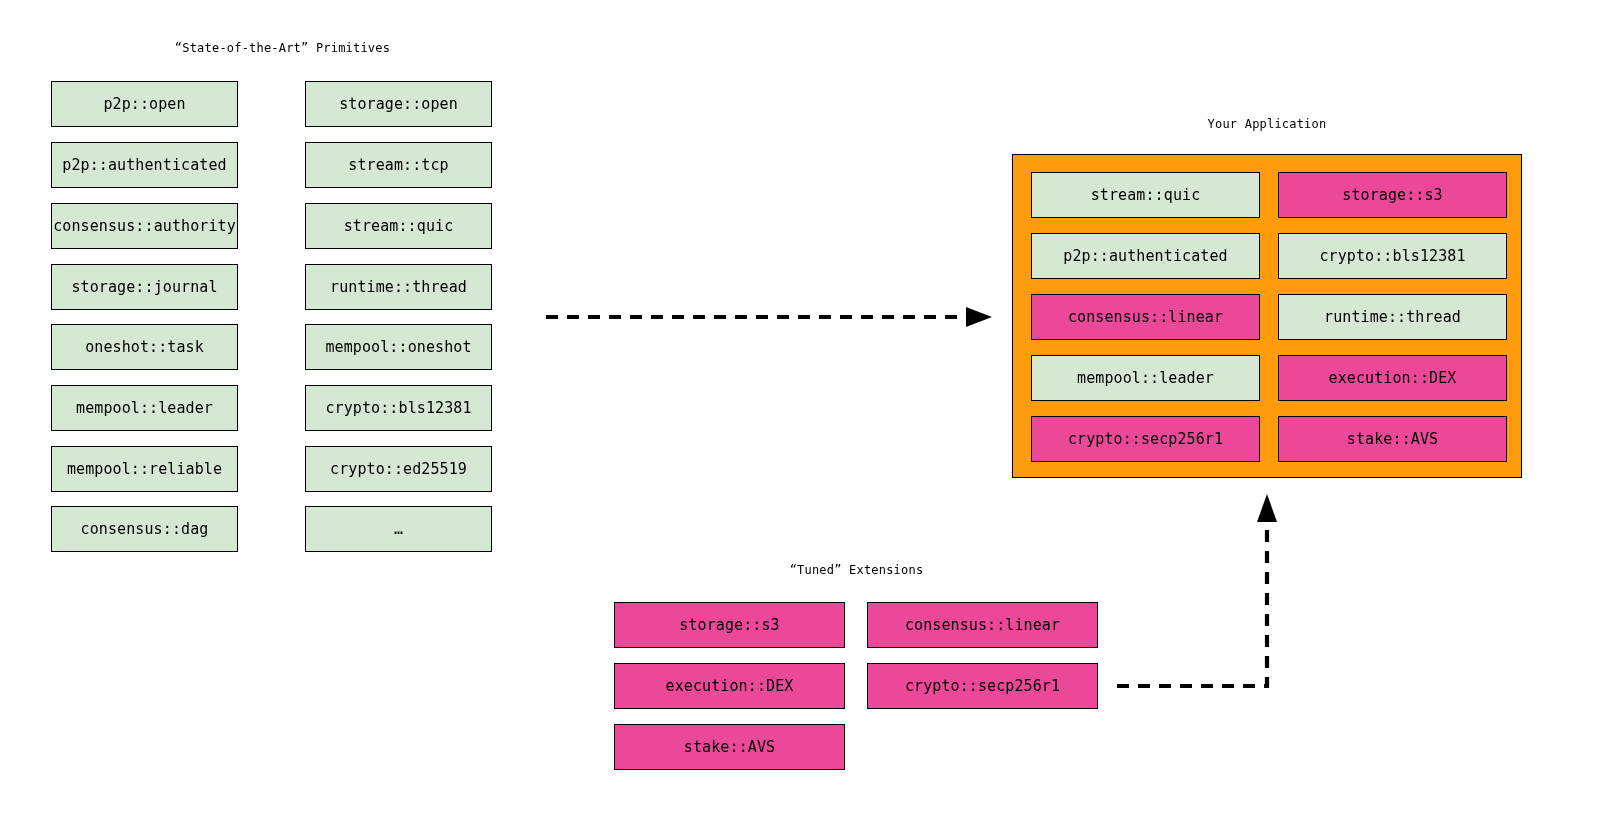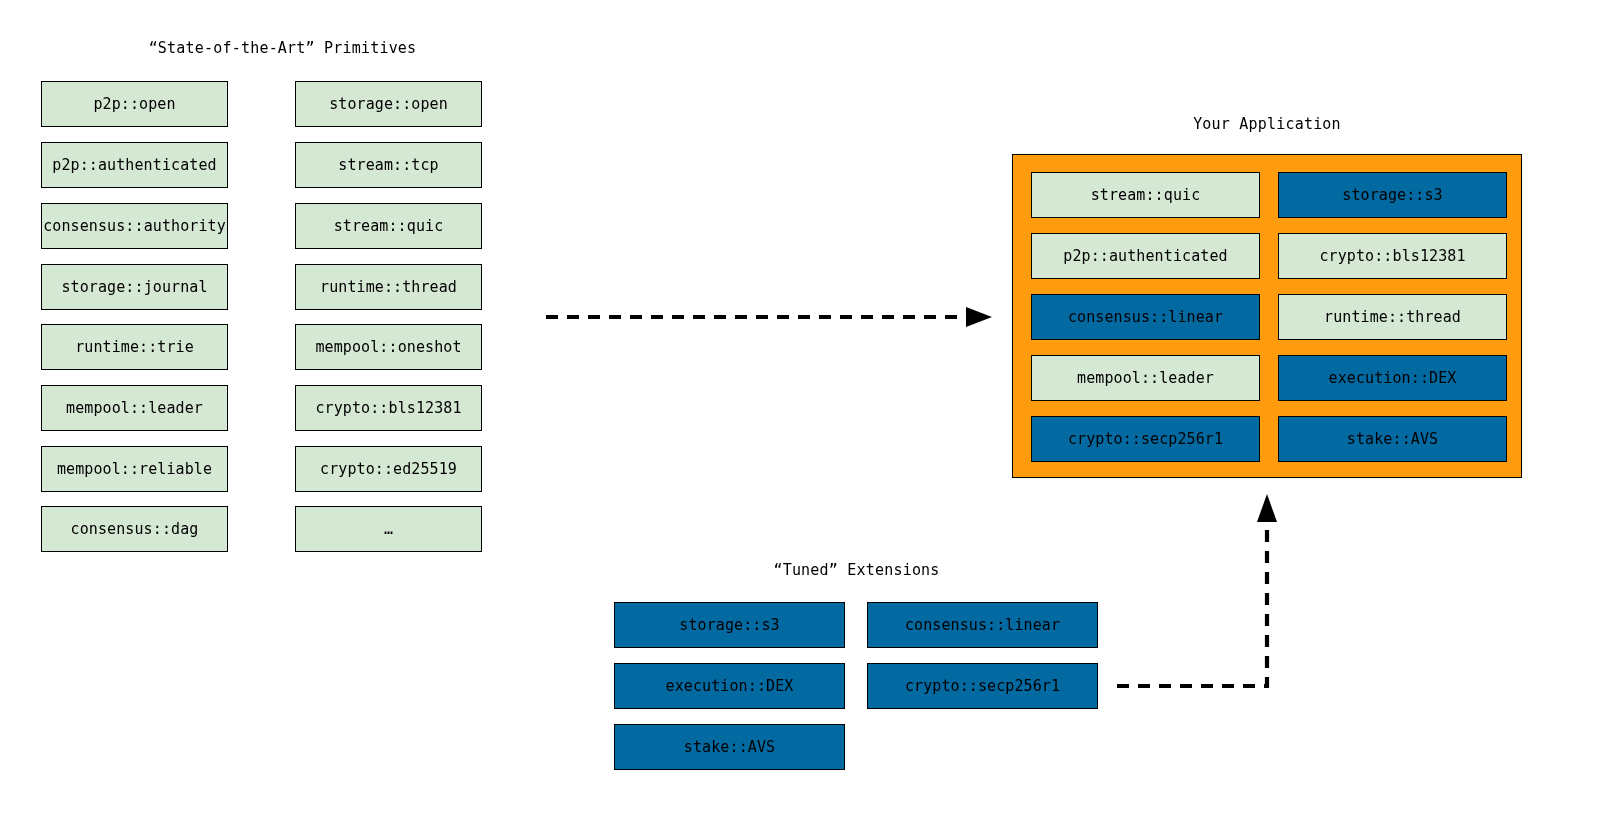--- a/index.html
+++ b/index.html
@@ -17,21 +17,21 @@
     color: #000000;
   }
   .canvas {
     position: absolute;
     inset: 0;
   }
 
   
   .section-title {
     position: absolute;
-    font-size: 15px;
+    font-size: 12px;
     line-height: 20px;
     letter-spacing: 0.2px;
     white-space: nowrap;
     color: #000;
     text-align: center;
   }
   #title-primitives { left: 40px;  top: 38px;  width: 485px; }
   #title-application { left: 1012px; top: 114px; width: 510px; }
   #title-extensions  { left: 614px;  top: 560px; width: 485px; text-align: center; }
 
@@ -44,24 +44,24 @@
     display: flex;
     align-items: center;
     justify-content: center;
     font-size: 15px;
     line-height: 18px;
     letter-spacing: 0.1px;
     white-space: nowrap;
     color: #000;
   }
   .node.green { background: #d5e8d4; }
-  .node.pink  { background: #0369a1; }
+  .node.pink  { background: #ec4899; }
 
   
-  .prim { width: 187px; }
+  .prim { width: 187px; margin-left: 10px; }
   .prim.col0 { left: 41px; }
   .prim.col1 { left: 295px; }
 
   
   #app-panel {
     position: absolute;
     left: 1012px;
     top: 154px;
     width: 510px;
     height: 324px;
@@ -102,21 +102,21 @@
   <div class="section-title" id="title-primitives">“State-of-the-Art” Primitives</div>
 
   <div class="section-title" id="title-application">Your Application</div>
 
   <div class="section-title" id="title-extensions">“Tuned” Extensions</div>
 
   <div class="node green prim col0" style="top:81px">p2p::open</div>
   <div class="node green prim col0" style="top:142px">p2p::authenticated</div>
   <div class="node green prim col0" style="top:203px">consensus::authority</div>
   <div class="node green prim col0" style="top:264px">storage::journal</div>
-  <div class="node green prim col0" style="top:324px">runtime::trie</div>
+  <div class="node green prim col0" style="top:324px">oneshot::task</div>
   <div class="node green prim col0" style="top:385px">mempool::leader</div>
   <div class="node green prim col0" style="top:446px">mempool::reliable</div>
   <div class="node green prim col0" style="top:506px">consensus::dag</div>
 
   <div class="node green prim col1" style="top:81px">storage::open</div>
   <div class="node green prim col1" style="top:142px">stream::tcp</div>
   <div class="node green prim col1" style="top:203px">stream::quic</div>
   <div class="node green prim col1" style="top:264px">runtime::thread</div>
   <div class="node green prim col1" style="top:324px">mempool::oneshot</div>
   <div class="node green prim col1" style="top:385px">crypto::bls12381</div>

